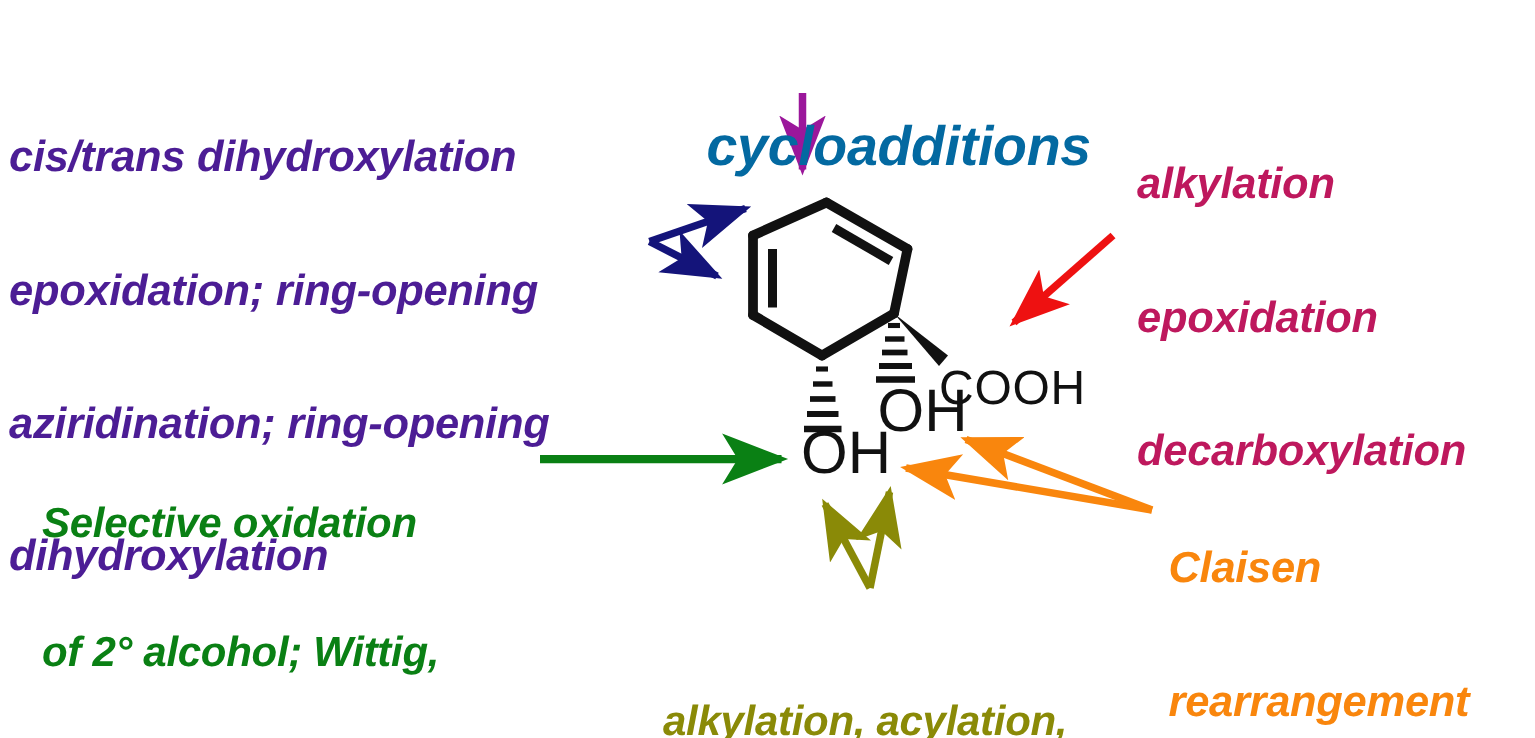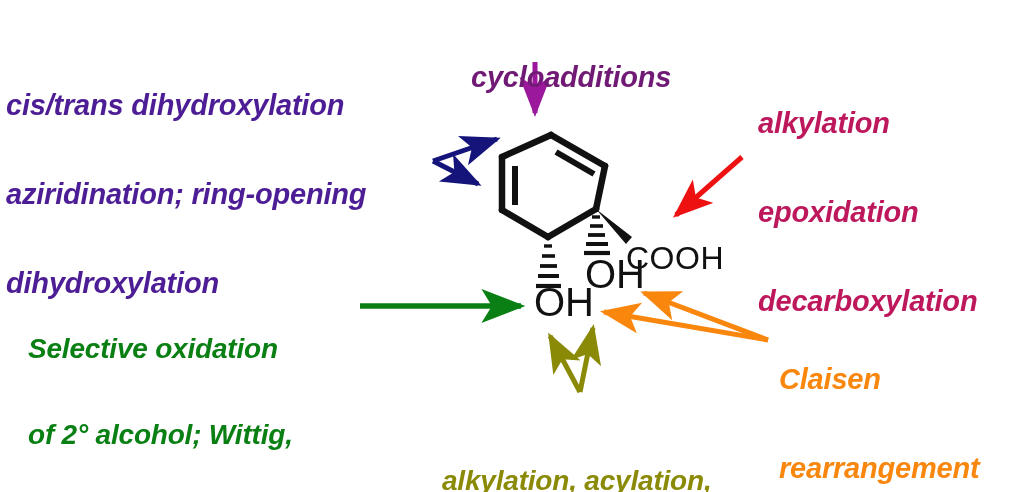--- a/index.html
+++ b/index.html
@@ -27,22 +27,22 @@
 
   #label-dihydroxylation {
     left: 6px;
     top: 32px;
     font-size: 29px;
     color: #4c1d95;
   }
   #label-cycloadditions {
     left: 471px;
     top: 4px;
-    font-size: 29px;
-    color: #701a75;
+    font-size: 37px;
+    color: #0369a1;
   }
   #label-alkylation-red {
     left: 758px;
     top: 50px;
     font-size: 29px;
     color: #be185d;
   }
   #label-selective-oxidation {
     left: 28px;
     top: 278px;
@@ -196,20 +196,21 @@
       <line x1="580" y1="392" x2="593" y2="328" stroke="#8a8a07" stroke-width="5" marker-end="url(#ah-olive)"></line>
     </g>
   </svg>
 
   <div class="atom-label" id="atom-cooh">COOH</div>
   <div class="atom-label" id="atom-oh-upper">OH</div>
   <div class="atom-label" id="atom-oh-lower">OH</div>
 
   <div class="ann" id="label-dihydroxylation">
     <span class="ann-line">cis/trans dihydroxylation</span>
+    <span class="ann-line">epoxidation; ring-opening</span>
     <span class="ann-line">aziridination; ring-opening</span>
     <span class="ann-line">dihydroxylation</span>
   </div>
 
   <div class="ann" id="label-cycloadditions">
     <span class="ann-line">cycloadditions</span>
   </div>
 
   <div class="ann" id="label-alkylation-red">
     <span class="ann-line">alkylation</span>

